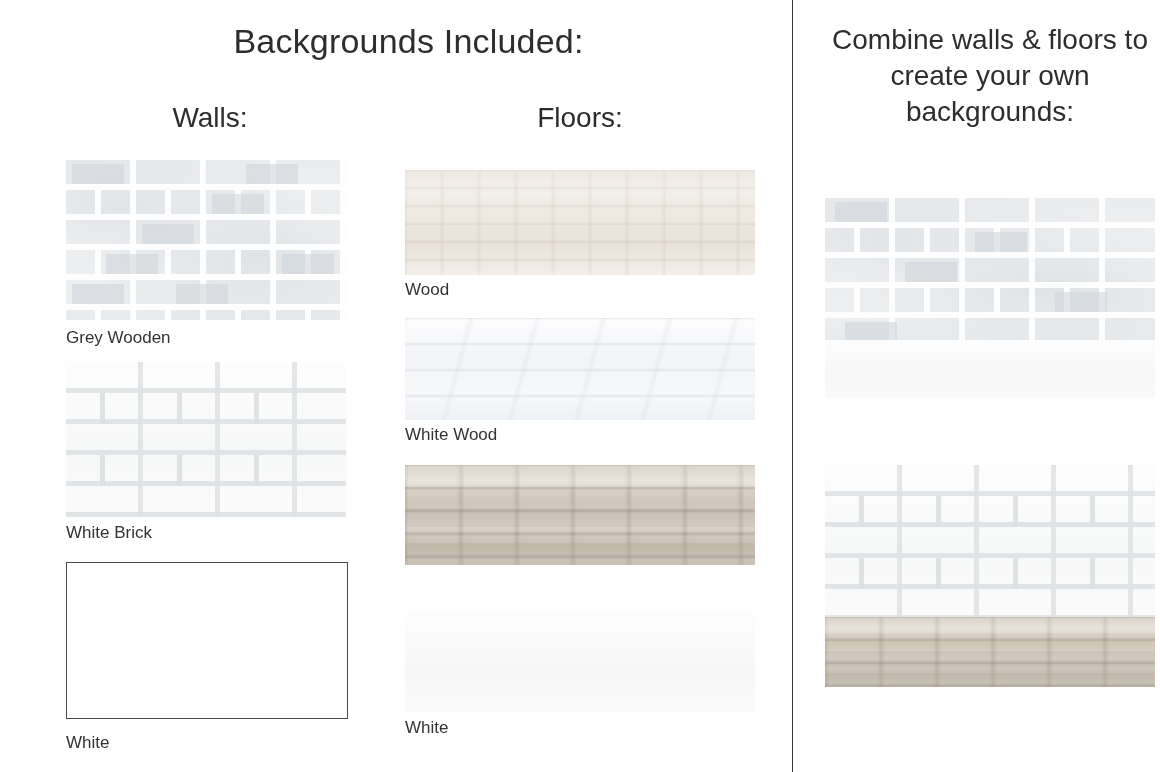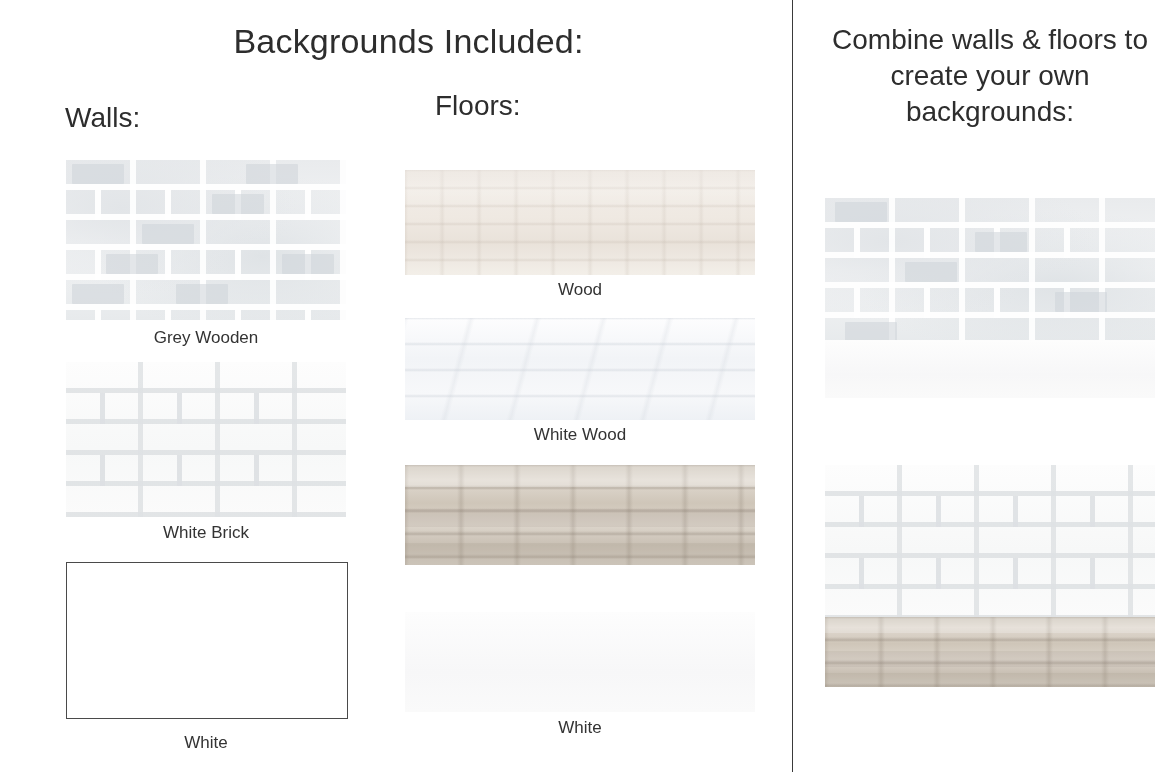--- a/index.html
+++ b/index.html
@@ -42,40 +42,41 @@
     font-size: 34px;
     font-weight: 400;
     letter-spacing: 0.2px;
     color: #2d2d2d;
   }
   .col-title {
     position: absolute;
     font-size: 28px;
     font-weight: 400;
     color: #2d2d2d;
+    text-align: center;
   }
   .walls-title { left: 40px; top: 102px; width: 290px; }
-  .floors-title { left: 410px; top: 90px; width: 290px; }
+  .floors-title { left: 410px; top: 102px; width: 290px; }
 
   .right-title {
     position: absolute;
     left: 780px;
     top: 22px;
     width: 370px;
     text-align: center;
     font-size: 28px;
     line-height: 36px;
     font-weight: 400;
     color: #2d2d2d;
   }
 
   
   .caption {
     position: absolute;
-    text-align: center;
+    text-align: left;
     font-size: 17px;
     color: #333;
   }
 
   
   .swatch {
     position: absolute;
     overflow: hidden;
   }
 

